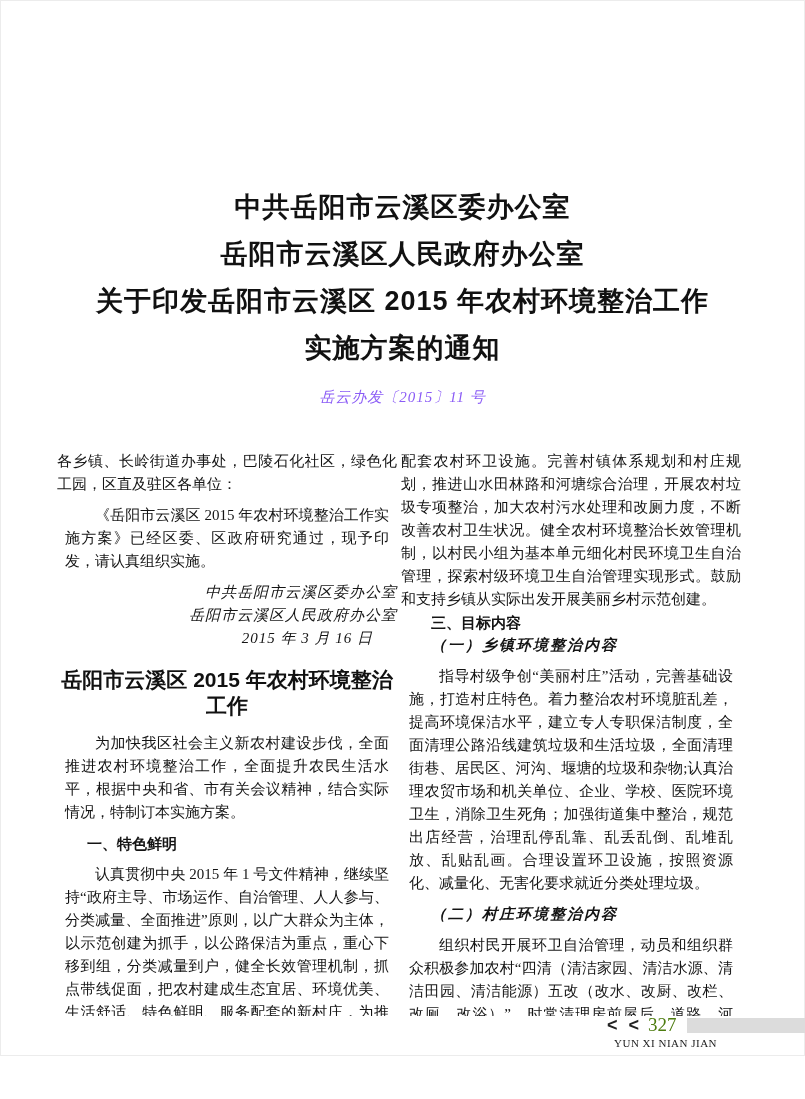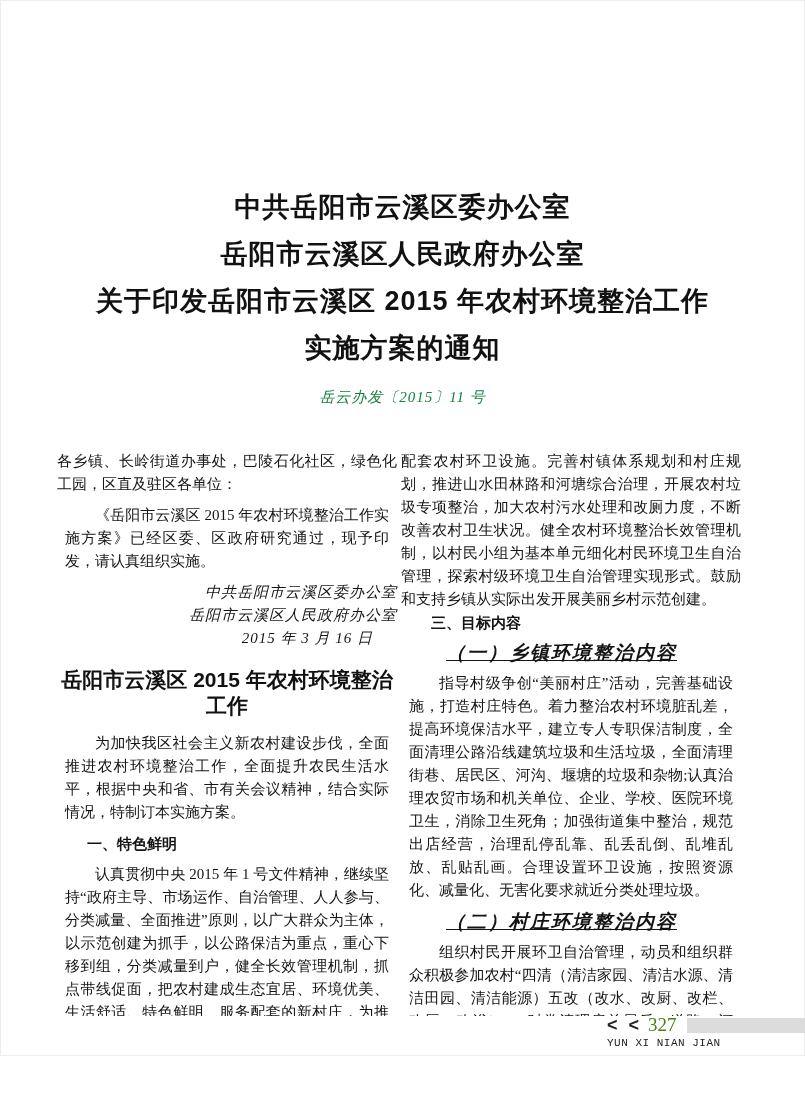--- a/index.html
+++ b/index.html
@@ -31,21 +31,21 @@
     line-height: 47px;
     letter-spacing: 1px;
     color: #111;
   }
   .doc-number {
     margin-top: 16px;
     text-align: center;
     font-style: italic;
     font-size: 15px;
     letter-spacing: 1px;
-    color: #15803d;
+    color: #8b5cf6;
   }
 
   
   .columns {
     position: absolute;
     top: 450px;
     left: 57px;
     width: 694px;
     height: 566px;
     display: flex;
@@ -90,27 +90,26 @@
     color: #111;
   }
   .sec-heading {
     margin: 0;
     text-indent: 2em;
     font-family: "Liberation Sans", "DejaVu Sans", sans-serif;
     font-weight: 700;
     font-size: 15px;
   }
   .sub-heading {
-    margin: 7px;
+    margin: 0;
     text-indent: 2em;
     font-style: italic;
     font-weight: 600;
     letter-spacing: 2px;
-    font-size: 19px;
-    text-decoration: underline;
+    font-size: 15px;
   }
 
   
   .footer {
     position: absolute;
     left: 0;
     top: 1014px;
     width: 805px;
   }
   .footer-row {
@@ -135,25 +134,26 @@
   }
   .footer-bar {
     flex: 1 1 auto;
     height: 15px;
     margin-left: 10px;
     background: #dcdcdc;
   }
   .footer-caption {
     padding-left: 607px;
     margin-top: 1px;
-    font-family: Liberation Mono, monospace;
+    font-family: Liberation Serif, serif;
     font-size: 11px;
     letter-spacing: 0.5px;
     color: #222;
     white-space: nowrap;
+    margin-left: 7px;
   }
 </style>
 </head>
 <body>
 
 <div class="page">
 
   <div class="title-block">
     <div class="title-line">中共岳阳市云溪区委办公室</div>
     <div class="title-line">岳阳市云溪区人民政府办公室</div>

